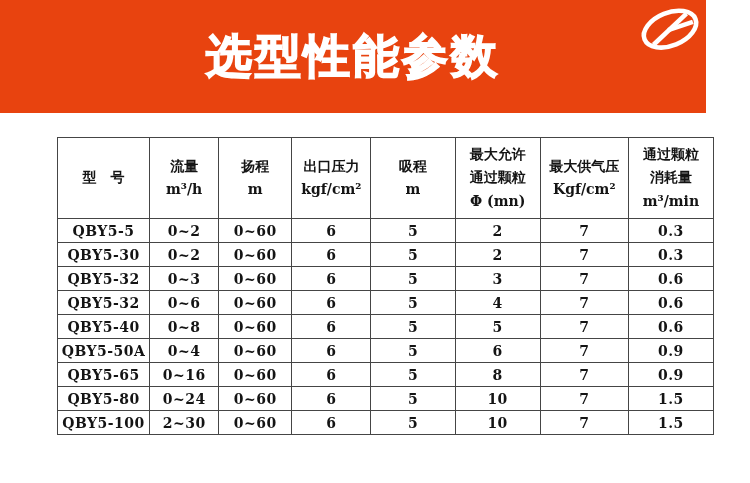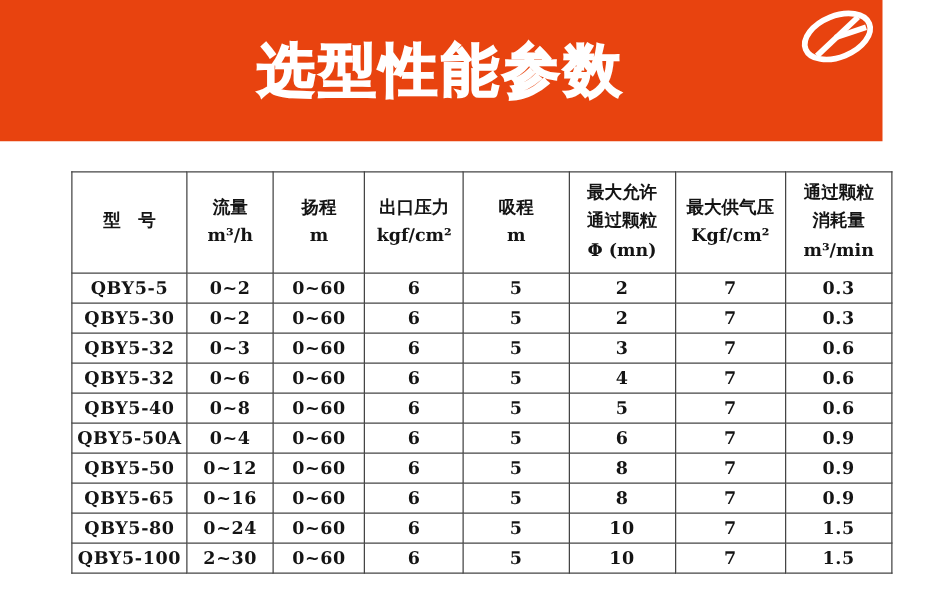--- a/index.html
+++ b/index.html
@@ -118,30 +118,20 @@
         <td>QBY5-50A</td>
         <td>0~4</td>
         <td>0~60</td>
         <td>6</td>
         <td>5</td>
         <td>6</td>
         <td>7</td>
         <td>0.9</td>
       </tr>
       <tr>
-        <td>QBY5-50</td>
-        <td>0~12</td>
-        <td>0~60</td>
-        <td>6</td>
-        <td>5</td>
-        <td>8</td>
-        <td>7</td>
-        <td>0.9</td>
-      </tr>
-      <tr>
         <td>QBY5-65</td>
         <td>0~16</td>
         <td>0~60</td>
         <td>6</td>
         <td>5</td>
         <td>8</td>
         <td>7</td>
         <td>0.9</td>
       </tr>
       <tr>

